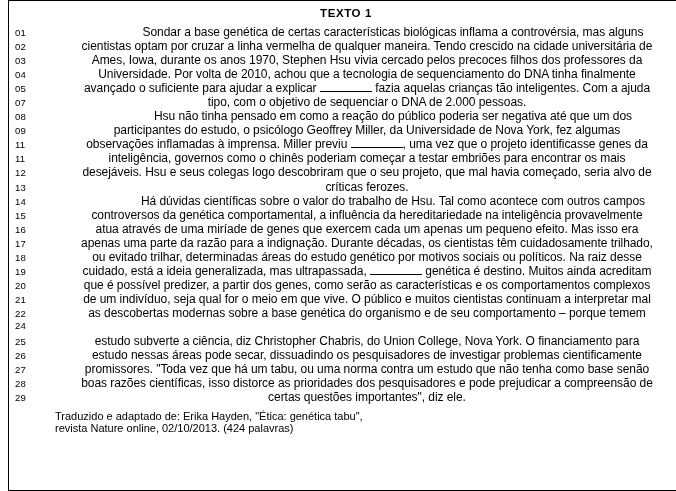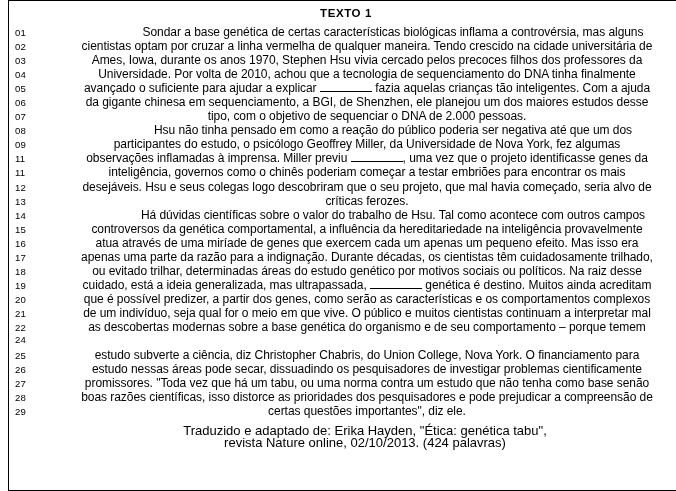--- a/index.html
+++ b/index.html
@@ -61,22 +61,22 @@
   }
   .blank {
     display: inline-block;
     border-bottom: 1px solid #000000;
     width: 52px;
     height: 9px;
     vertical-align: baseline;
   }
   .source {
     margin-top: 7px;
-    text-align: center;
-    font-size: 13px;
+    text-align: left;
+    font-size: 11px;
     line-height: 11.5px;
     padding-left: 40px;
   }
   .source div {
     white-space: pre;
   }
 </style>
 </head>
 <body>
 
@@ -98,24 +98,20 @@
           <span class="lineno">03</span>
           <span class="linetext">Ames, Iowa, durante os anos 1970, Stephen Hsu vivia cercado pelos precoces filhos dos professores da</span>
         </div>
         <div class="line">
           <span class="lineno">04</span>
           <span class="linetext">Universidade. Por volta de 2010, achou que a tecnologia de sequenciamento do DNA tinha finalmente</span>
         </div>
         <div class="line">
           <span class="lineno">05</span>
           <span class="linetext">avançado o suficiente para ajudar a explicar <span class="blank"></span> fazia aquelas crianças tão inteligentes. Com a ajuda</span>
-        </div>
-        <div class="line">
-          <span class="lineno">06</span>
-          <span class="linetext">da gigante chinesa em sequenciamento, a BGI, de Shenzhen, ele planejou um dos maiores estudos desse</span>
         </div>
         <div class="line">
           <span class="lineno">07</span>
           <span class="linetext">tipo, com o objetivo de sequenciar o DNA de 2.000 pessoas.</span>
         </div>
         <div class="line">
           <span class="lineno">08</span>
           <span class="linetext"><span class="indent"></span>Hsu não tinha pensado em como a reação do público poderia ser negativa até que um dos</span>
         </div>
         <div class="line">

